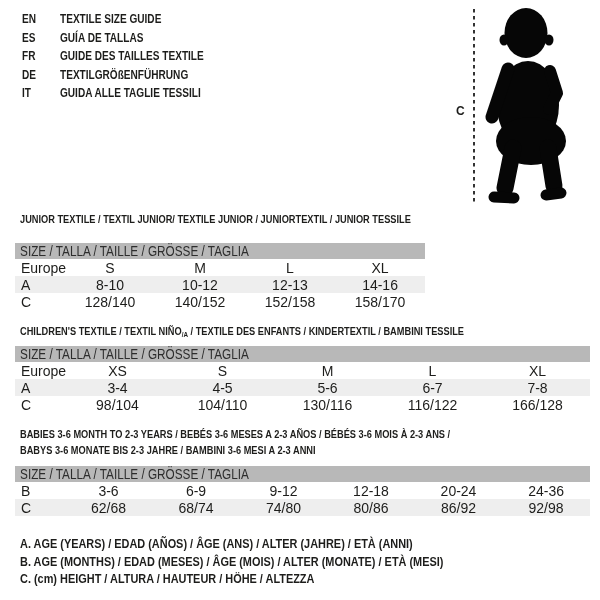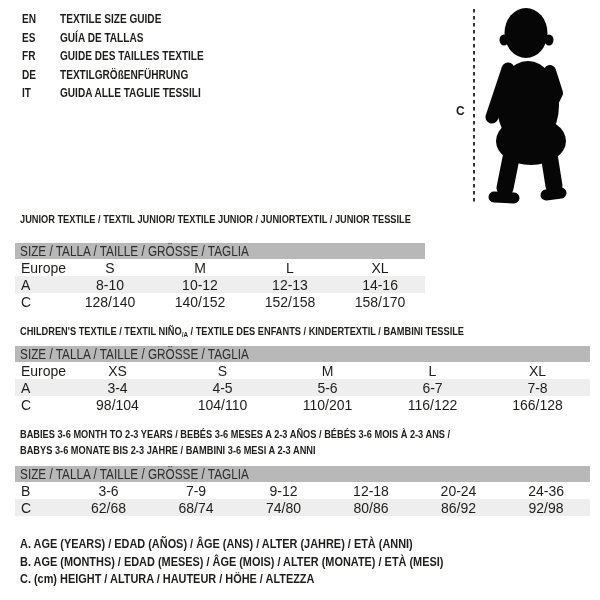--- a/index.html
+++ b/index.html
@@ -152,21 +152,21 @@
       <td>3-4</td>
       <td>4-5</td>
       <td>5-6</td>
       <td>6-7</td>
       <td>7-8</td>
     </tr>
     <tr>
       <td class="lbl">C</td>
       <td>98/104</td>
       <td>104/110</td>
-      <td>110/201</td>
+      <td>130/116</td>
       <td>116/122</td>
       <td>166/128</td>
     </tr>
   </tbody>
     </table>
 
   <div class="sec-title t3-title">
     <div><span class="cond">BABIES 3-6 MONTH TO 2-3 YEARS / BEBÉS 3-6 MESES A 2-3 AÑOS / BÉBÉS 3-6 MOIS À 2-3 ANS /</span></div>
     <div><span class="cond">BABYS 3-6 MONATE BIS 2-3 JAHRE / BAMBINI 3-6 MESI A 2-3 ANNI</span></div>
   </div>
@@ -180,21 +180,21 @@
         <col style="width:87px">
         <col style="width:88px">
       </colgroup>
     <tbody>
         <tr class="bar">
       <td colspan="7"><span class="cond">SIZE / TALLA / TAILLE / GRÖSSE / TAGLIA</span></td>
     </tr>
     <tr>
       <td class="lbl">B</td>
       <td>3-6</td>
-      <td>7-9</td>
+      <td>6-9</td>
       <td>9-12</td>
       <td>12-18</td>
       <td>20-24</td>
       <td>24-36</td>
     </tr>
     <tr class="shade">
       <td class="lbl">C</td>
       <td>62/68</td>
       <td>68/74</td>
       <td>74/80</td>

